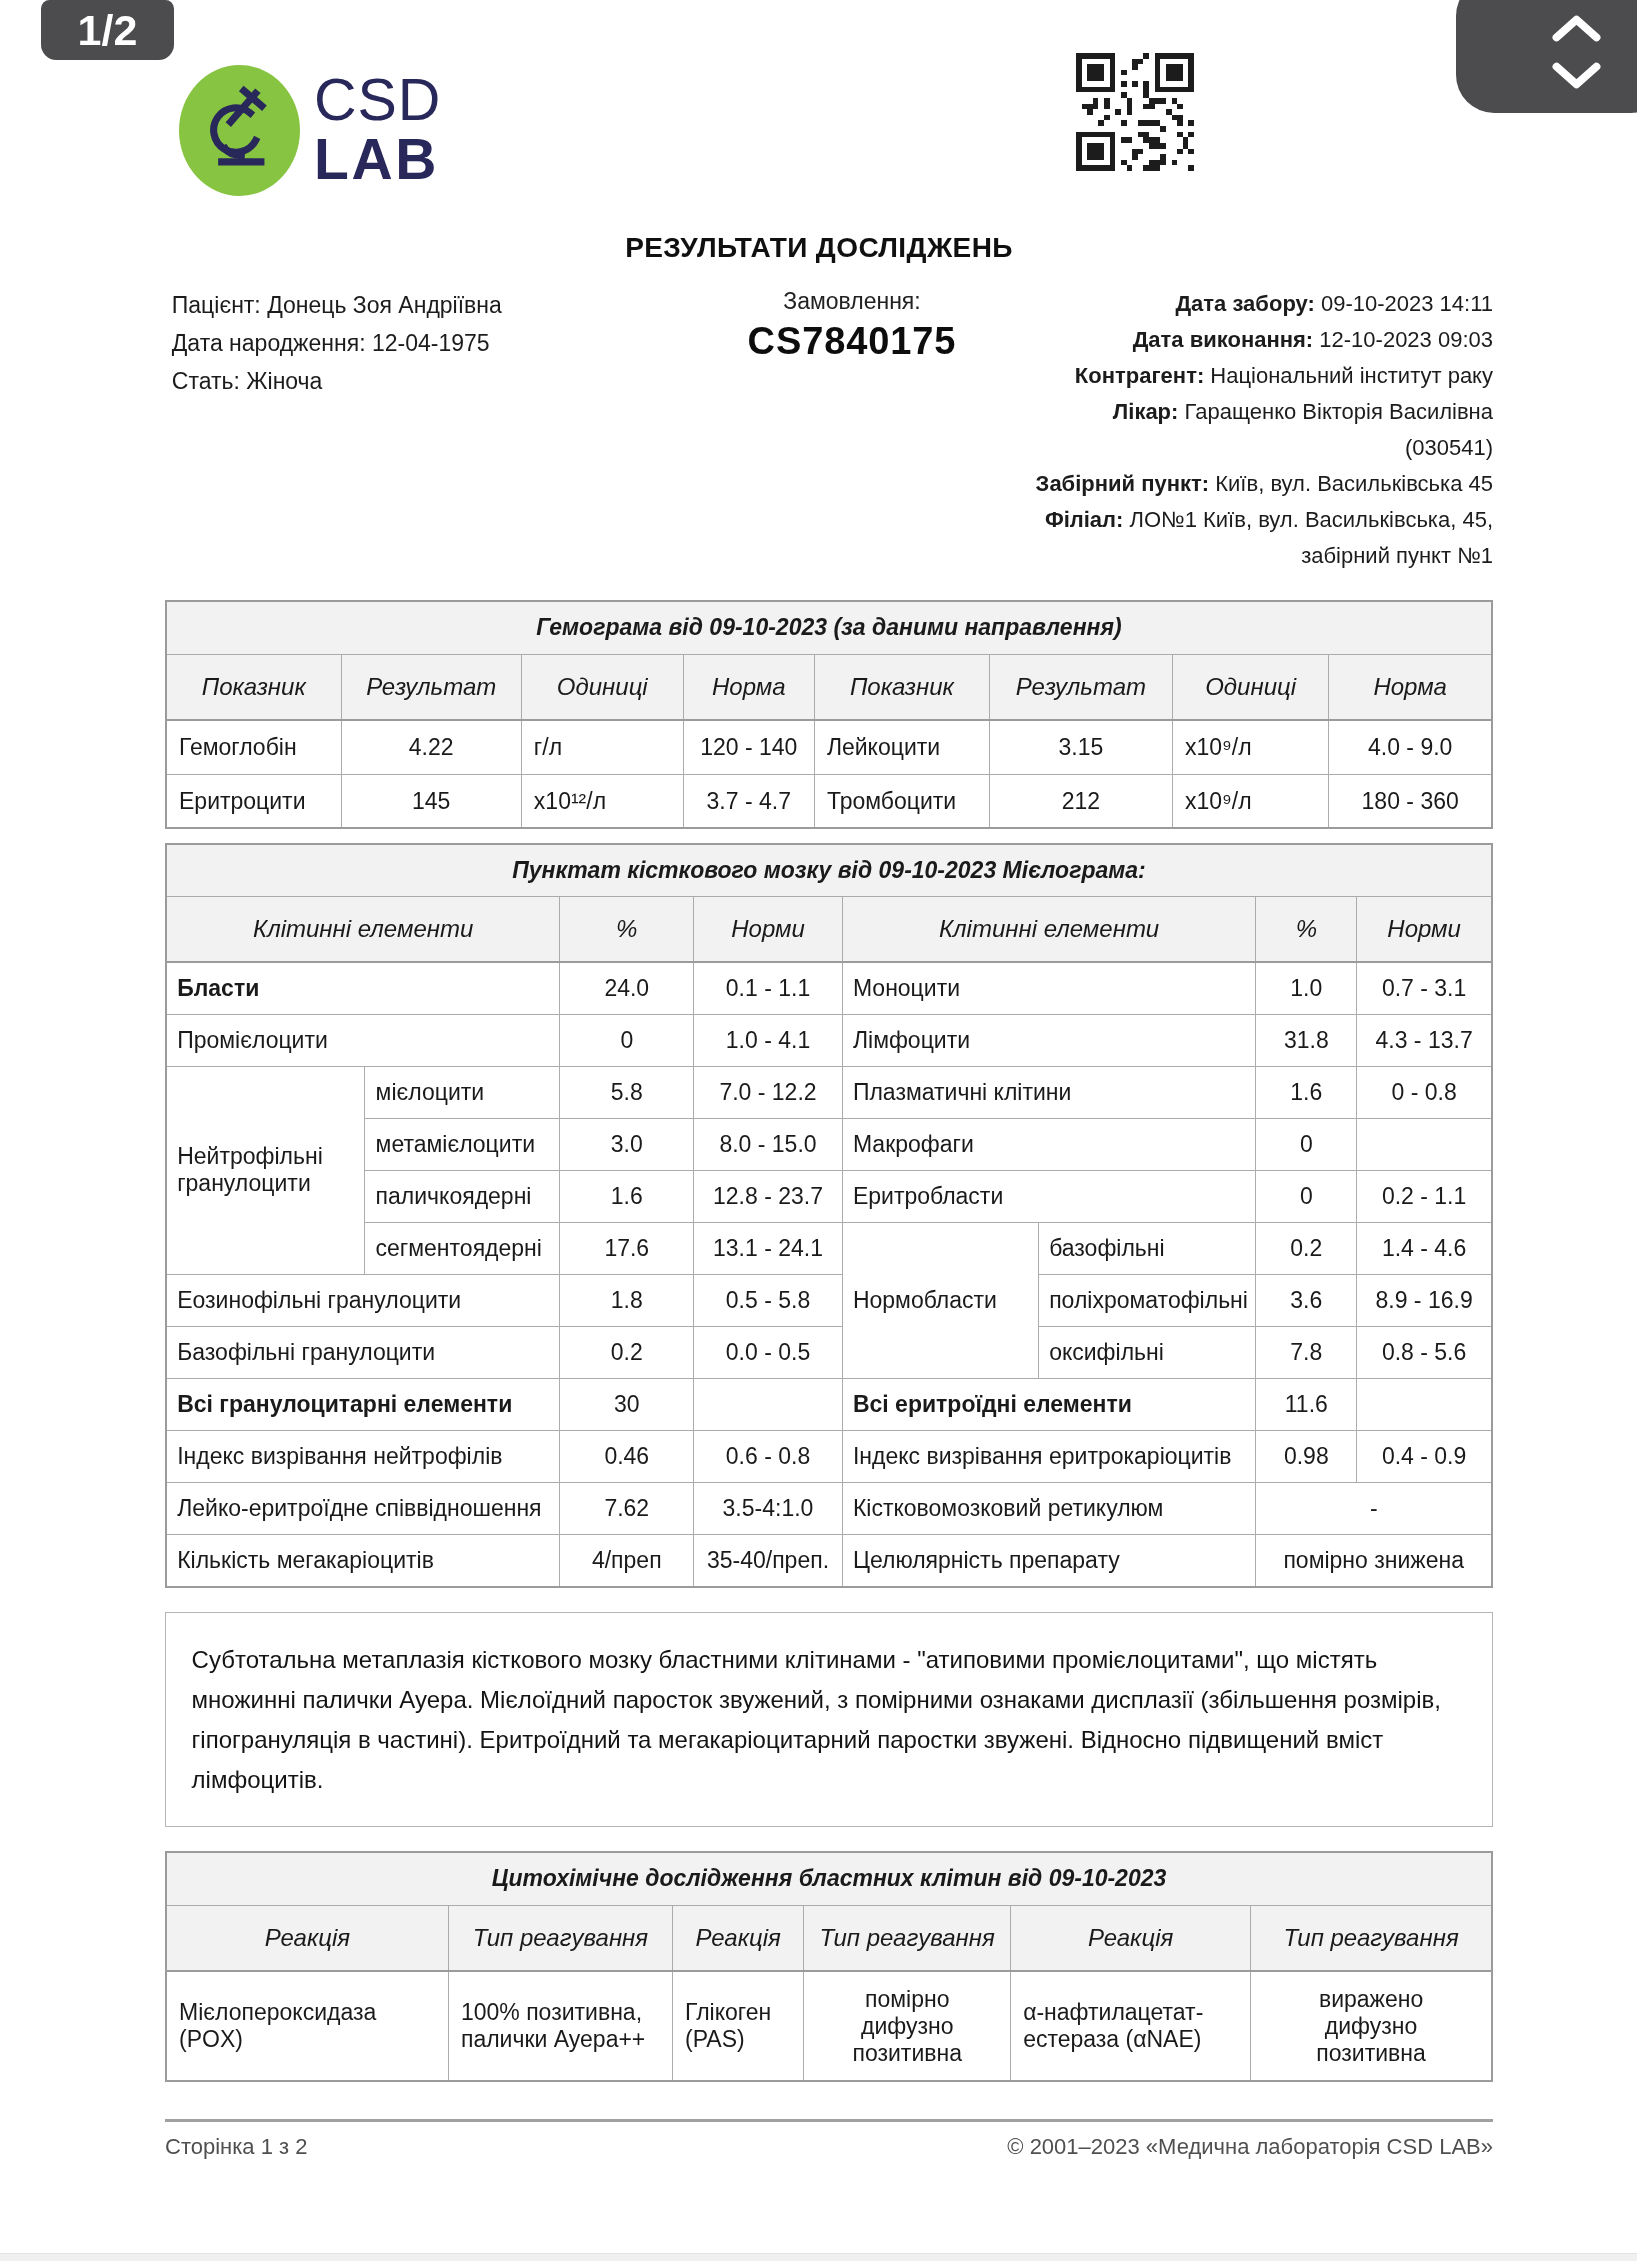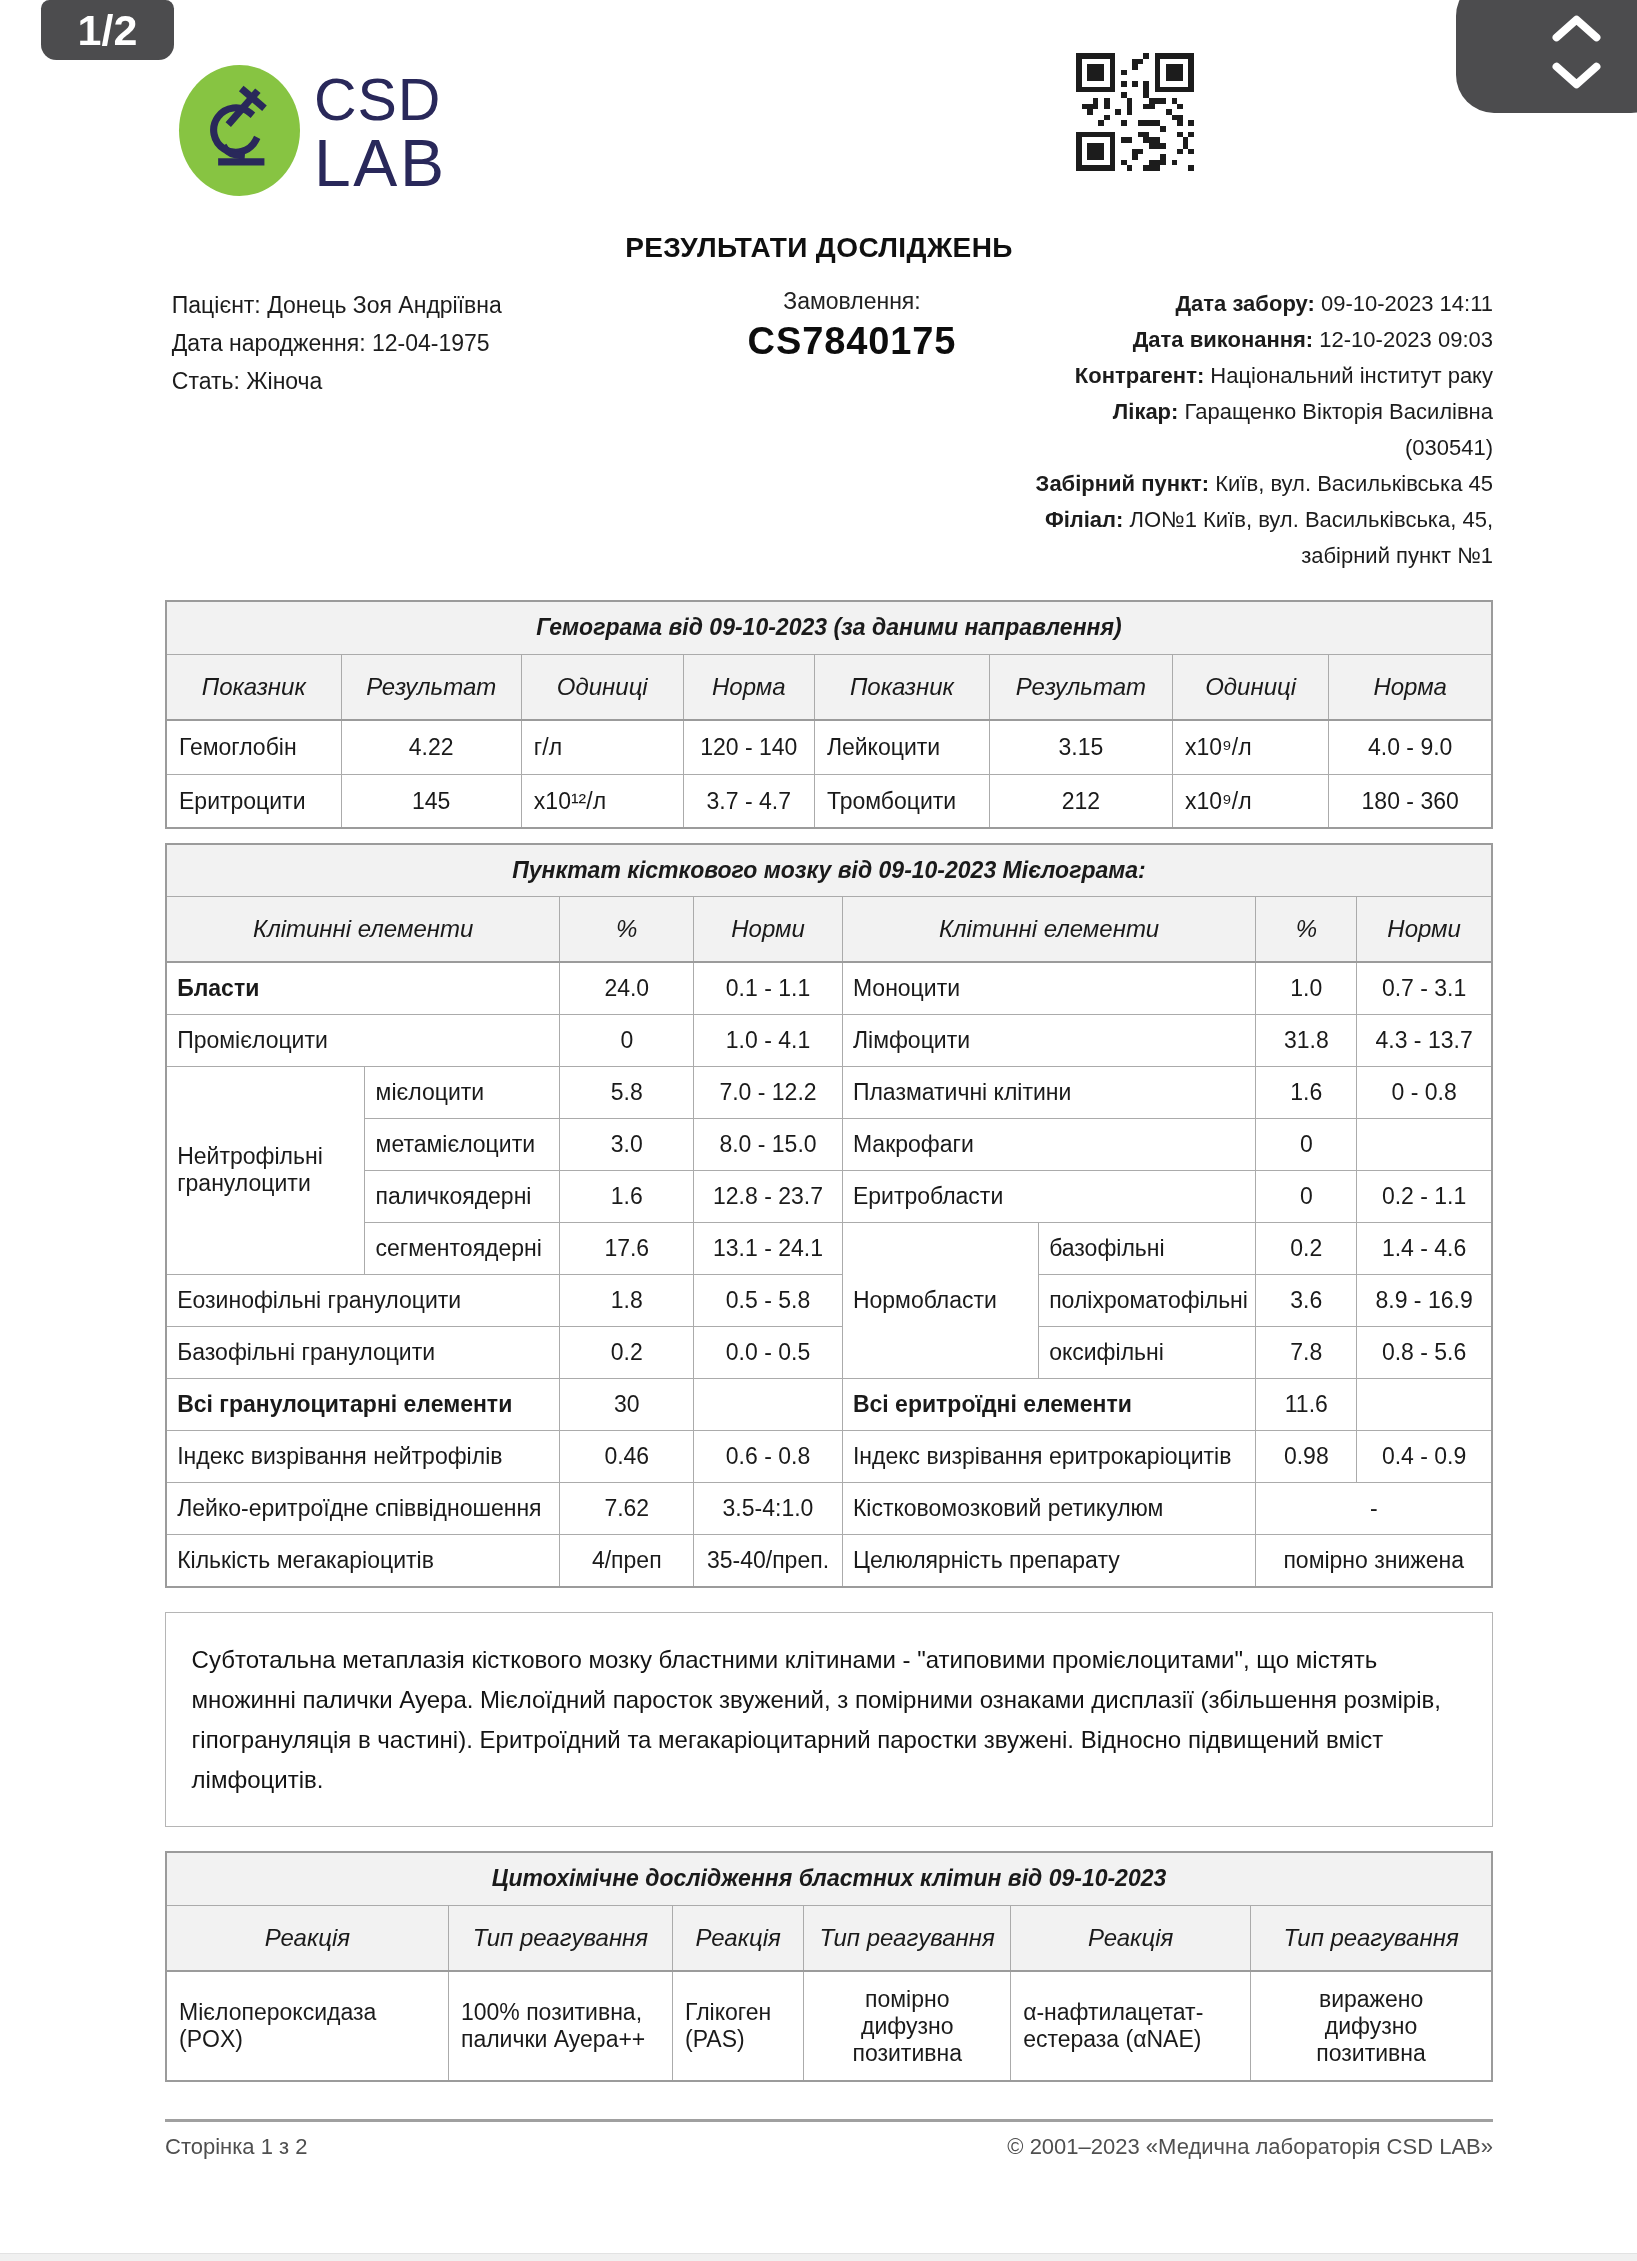--- a/index.html
+++ b/index.html
@@ -17,21 +17,21 @@
   .scroll-btn { position:absolute; left:78px; width:85px; height:41px; background:transparent;
     border:none; cursor:pointer; display:flex; align-items:center; justify-content:center; }
   .scroll-btn.up { top:31px; }
   .scroll-btn.down { top:78px; }
 
   
   .logo-circle { position:absolute; left:179px; top:65px; width:121px; height:131px;
     background:#87c442; border-radius:50%; display:flex; align-items:center; justify-content:center; }
   .logo-text { position:absolute; left:314px; top:70px; color:#29285a; line-height:1.02; }
   .logo-text .l1 { font-size:59px; font-weight:400; letter-spacing:0.9px; }
-  .logo-text .l2 { font-size:66px; font-weight:400; letter-spacing:2.6px; }
+  .logo-text .l2 { font-size:57px; font-weight:700; letter-spacing:2.6px; }
   .qr-box { position:absolute; left:1076px; top:53px; width:118px; height:118px; }
   .qr-note { position:absolute; left:1218px; top:61px; width:273px;
     font-size:21.3px; line-height:34px; color:#8e8e8e; }
   .qr-note b { color:#7b7b7b; }
 
   
   .content { padding-top:232px; }
   .doc-title { text-align:center; font-size:28px; font-weight:700; color:#101010; letter-spacing:0.4px; }
 
   .info-row { display:flex; margin:22px 0 0 165px; width:1328px; }

